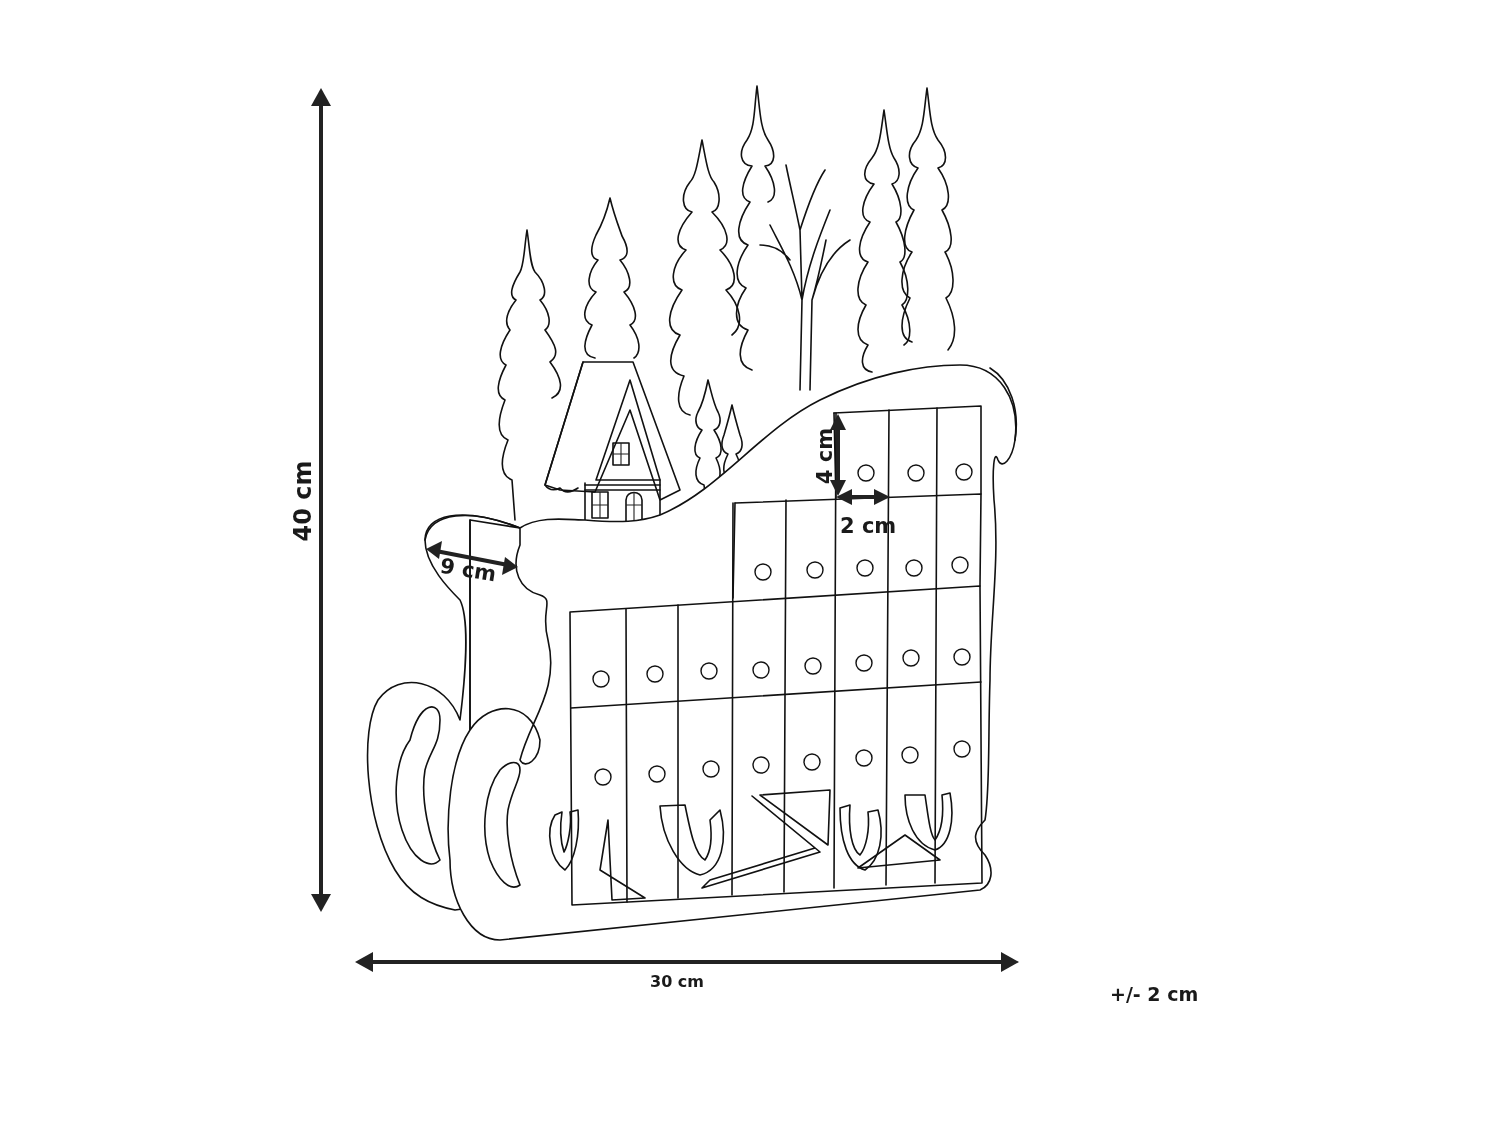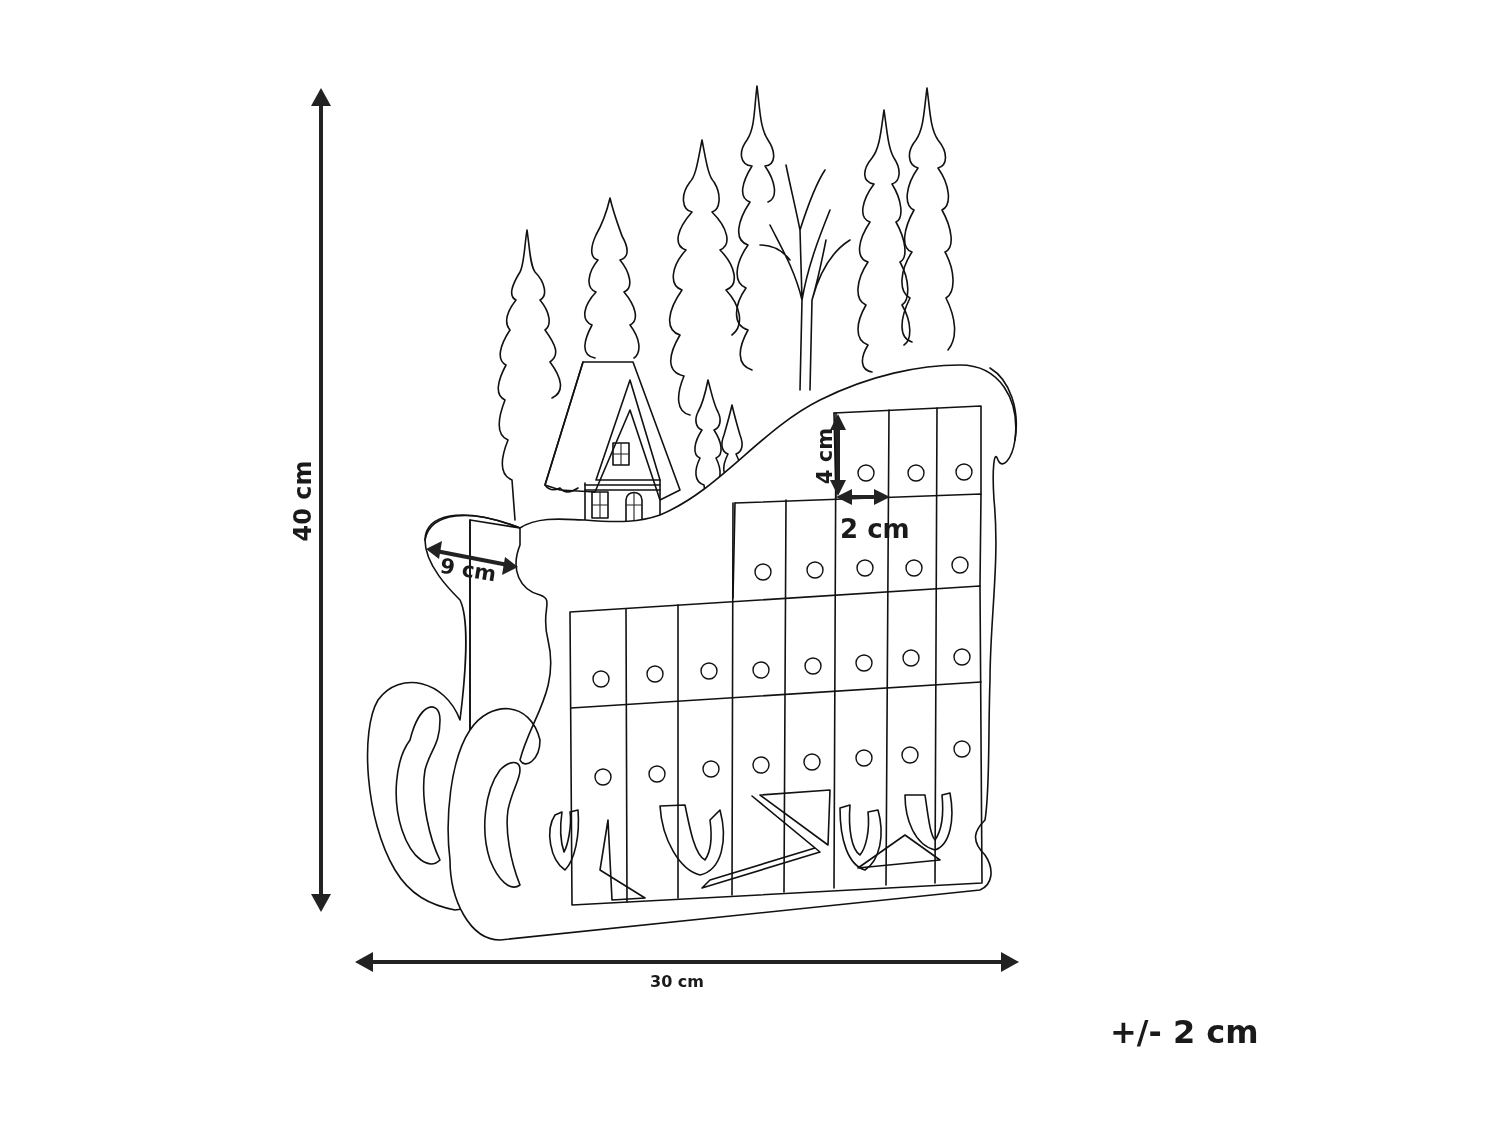--- a/index.html
+++ b/index.html
@@ -3,22 +3,22 @@
 <meta charset="utf-8">
 <style>
   html, body { margin: 0; padding: 0; background: #ffffff; }
   body { width: 1500px; height: 1125px; position: relative; overflow: hidden; font-family: "DejaVu Sans", sans-serif; }
   #canvas { position: absolute; left: 0; top: 0; width: 1500px; height: 1125px; }
   .lbl { position: absolute; font-family: "DejaVu Sans", sans-serif; font-weight: bold; color: #1a1a1a; white-space: nowrap; }
   .lbl-width { left: 650px; top: 972px; font-size: 16px; }
   .lbl-height { left: 262px; top: 487px; font-size: 24px; transform: rotate(-90deg); transform-origin: center; }
   .lbl-depth { left: 440px; top: 558px; font-size: 21px; transform: rotate(9deg); }
   .lbl-drawer-h { left: 797px; top: 444px; font-size: 21px; transform: rotate(-90deg); }
-  .lbl-drawer-w { left: 840px; top: 514px; font-size: 26px; }
-  .lbl-tol { left: 1110px; top: 1013px; font-size: 32px; text-align: right; }
+  .lbl-drawer-w { left: 840px; top: 514px; font-size: 21px; }
+  .lbl-tol { left: 1110px; top: 983px; font-size: 19px; text-align: right; }
   svg .ln { fill: none; stroke: #111; stroke-width: 1.6; stroke-linejoin: round; stroke-linecap: round; }
   svg .thin { fill: none; stroke: #222; stroke-width: 1.1; }
   svg .fill-w { fill: #fff; stroke: #111; stroke-width: 1.6; stroke-linejoin: round; }
   svg .arrow { stroke: #222; stroke-width: 4; fill: none; }
   svg .head { fill: #222; }
 </style>
 </head>
 <body>
 
 <div id="canvas">

